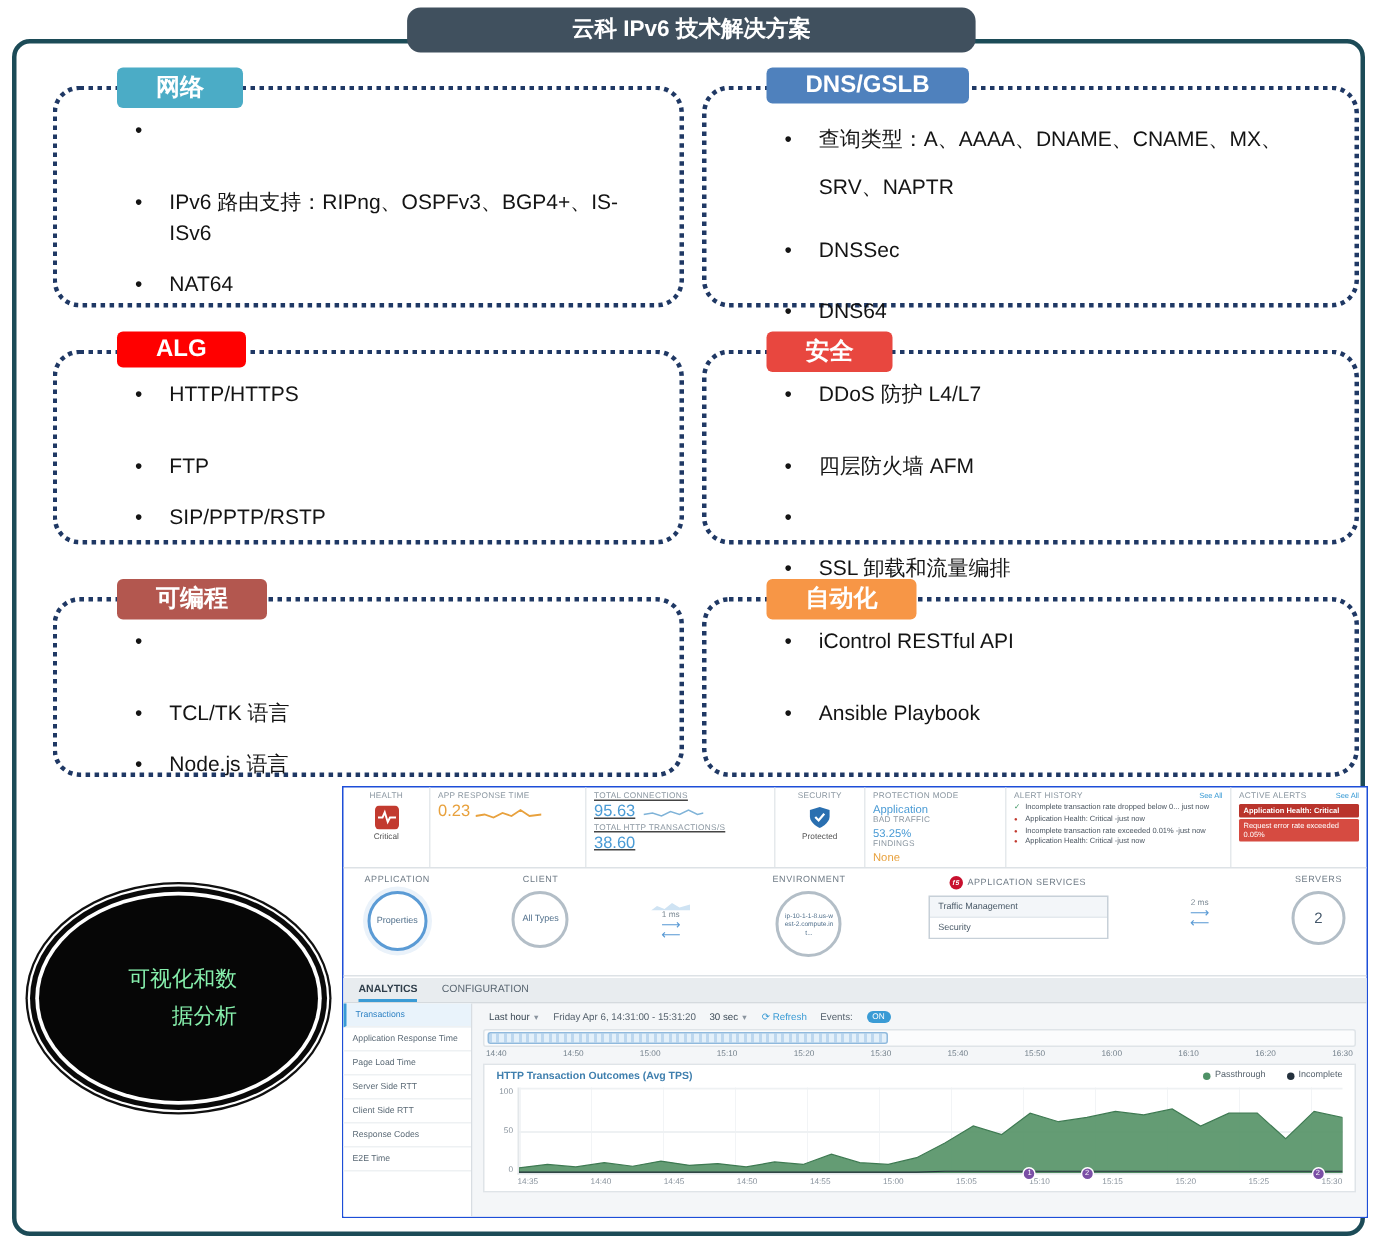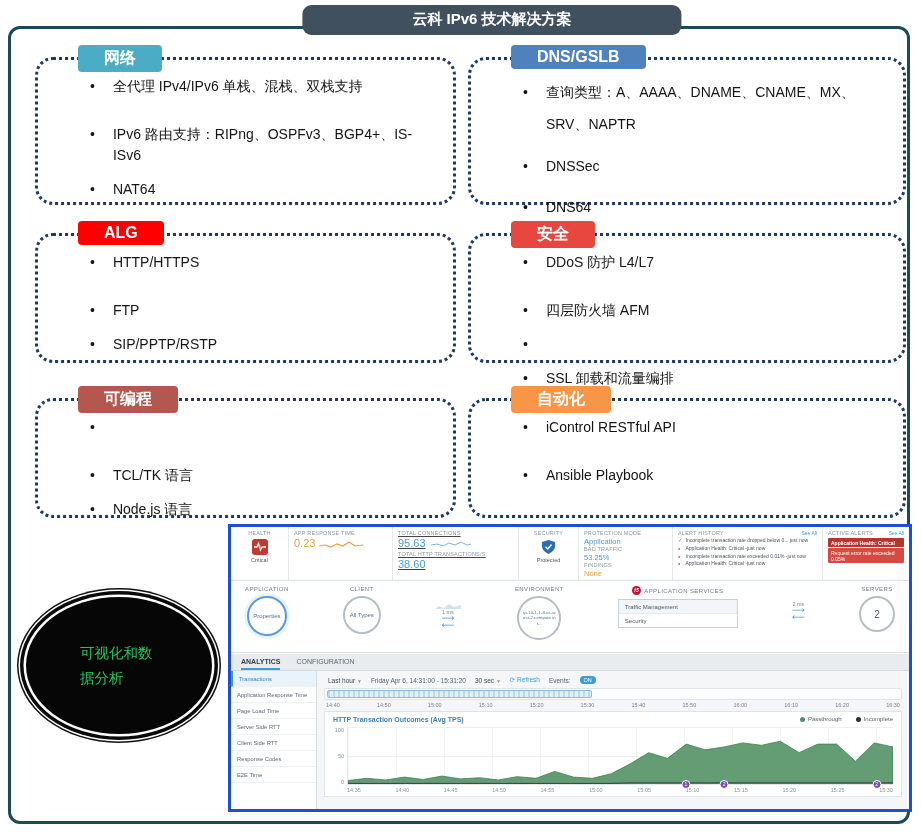--- a/index.html
+++ b/index.html
@@ -4,43 +4,43 @@
 <style>
   * { box-sizing: border-box; margin: 0; padding: 0; }
   html,body { width: 922px; height: 832px; }
   body { position: relative; background: #fff; font-family: "Liberation Sans", sans-serif; overflow: hidden; }
 
   
   .frame { position: absolute; left: 8px; top: 26px; width: 902px; height: 798px;
            border: 3px solid #1c4b57; border-radius: 12px; }
   .banner { position: absolute; left: 50%; transform: translateX(-50%); top: 5px; z-index: 6;
             background: #40505e; color: #fff; font-weight: bold; font-size: 15px;
-            padding: 5px 110px 6px; border-radius: 9px; white-space: nowrap; margin-left: 31px; }
+            padding: 5px 110px 6px; border-radius: 9px; white-space: nowrap; }
 
   
   .box { position: absolute; border: 3px dotted #1f3864; border-radius: 18px; background: transparent; z-index: 2; }
   .tab { position: absolute; top: -15px; left: 40px; color: #fff; font-weight: bold; font-size: 16px;
          padding: 3px 26px; border-radius: 4px; z-index: 3; white-space: nowrap; }
   .bullets { list-style: none; margin: 16px 0 0; padding: 0 24px 0 52px; }
   .bullets li { display: flex; gap: 18px; font-size: 14px; line-height: 1.5; margin-bottom: 13px; color: #141414; }
   .bullets li:first-of-type { margin-bottom: 27px; }
   .bullets .dot { flex: 0 0 auto; }
   .box.wide .bullets li { line-height: 2.3; margin-bottom: 8px; }
   .box.wide .bullets li:first-of-type { margin-bottom: 10px; }
 
   
   .viz-ellipse { position: absolute; left: 26px; top: 597px; width: 186px; height: 137px;
                  background: #060606; border-radius: 50%;
                  box-shadow: 0 0 0 2.5px #fff, 0 0 0 6px #0a0a0a, 0 0 0 7.5px #fff, 0 0 0 9px #101010;
                  display: flex; align-items: center; justify-content: center; z-index: 2; }
-  .viz-ellipse span { color: #22c55e; font-size: 14.5px; width: 78px; text-align: left; line-height: 1.7; }
+  .viz-ellipse span { color: #86efac; font-size: 14.5px; width: 78px; text-align: right; line-height: 1.7; }
 
   
   .dashboard { position: absolute; left: 228px; top: 524px; width: 684px; height: 288px;
-               background: #fff; border: 3px solid #1d4ed8; z-index: 3; font-size: 6px; color: #444; }
+               background: #fff; border: 1px solid #1d4ed8; z-index: 3; font-size: 6px; color: #444; }
 
   
   .metrics { display: flex; height: 54px; border-bottom: 1px solid #dde2e6; }
   .metric { border-right: 1px solid #e5e9ec; padding: 3px 5px; position: relative; }
   .m-label { font-size: 5.5px; color: #8b97a1; letter-spacing: .2px; line-height: 1.3; }
   .m-value { font-size: 11px; color: #4a9bd5; line-height: 1.25; }
   .m-value.orange { color: #e8a13d; }
   .m-sub { font-size: 5.5px; color: #555; }
   .m-health { width: 58px; text-align: center; }
   .m-art { width: 104px; }
@@ -124,21 +124,20 @@
 
 <div class="frame"></div>
 <div class="banner">云科 IPv6 技术解决方案</div>
 
 <div class="box" style="left:35px;top:57px;width:421px;height:148px">
   <div class="tab" style="background-color: rgb(75, 172, 198);">网络</div>
   <ul class="bullets">
 
   <li>
         <span class="dot">•</span>
-        <span>全代理 IPv4/IPv6 单栈、混栈、双栈支持</span>
       </li>
       <li>
         <span class="dot">•</span>
         <span>IPv6 路由支持：RIPng、OSPFv3、BGP4+、IS-ISv6</span>
       </li>
       <li>
         <span class="dot">•</span>
         <span>NAT64</span>
       </li>
     </ul>

